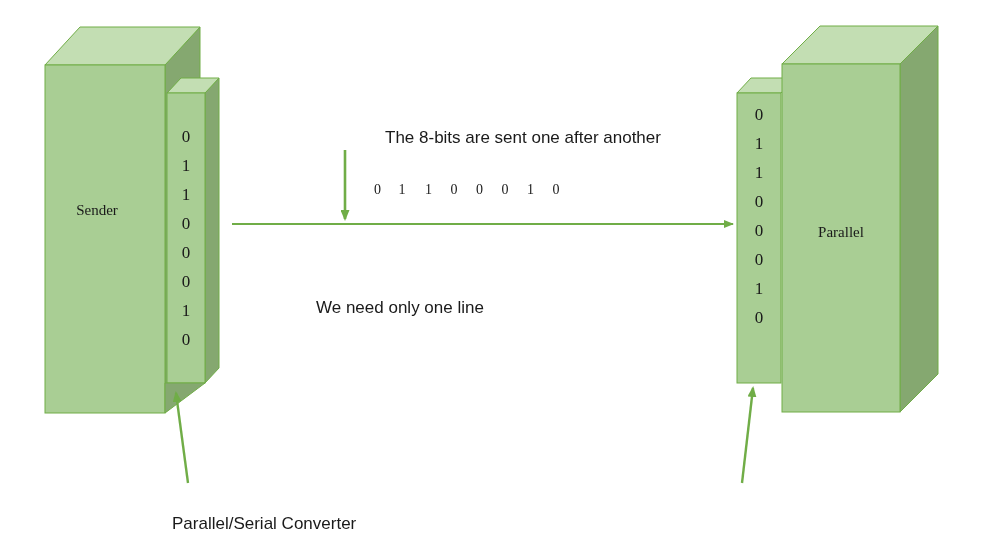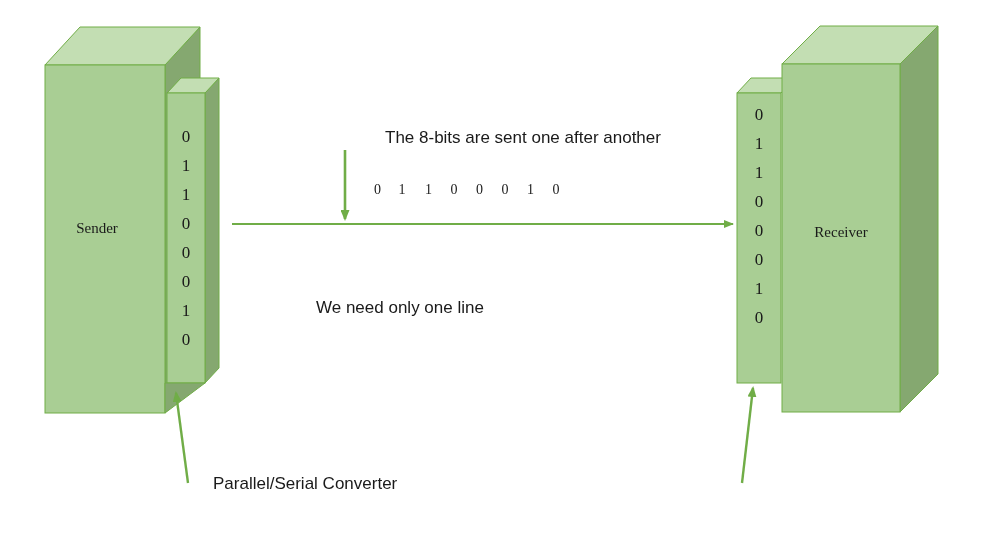--- a/index.html
+++ b/index.html
@@ -114,23 +114,23 @@
 
     <line x1="232" y1="224" x2="733" y2="224" stroke="#70ad47" stroke-width="2.2" marker-end="url(#arrowRight)"></line>
 
     <line x1="345" y1="150" x2="345" y2="219" stroke="#70ad47" stroke-width="2.6" marker-end="url(#arrowDown)"></line>
 
     <line x1="188" y1="483" x2="176" y2="393" stroke="#70ad47" stroke-width="2.4" marker-end="url(#arrowUp)"></line>
 
     <line x1="742" y1="483" x2="753" y2="388" stroke="#70ad47" stroke-width="2.4" marker-end="url(#arrowUp)"></line>
   </svg>
 
-  <div class="txt label-box" style="left:45px; top:228px; width:104px; transform:translateY(-50%);">Sender</div>
+  <div class="txt label-box" style="left:45px; top:210px; width:104px; transform:translateY(-50%);">Sender</div>
 
-  <div class="txt label-box" style="left:782px; top:232px; width:118px; transform:translateY(-50%);">Receiver</div>
+  <div class="txt label-box" style="left:782px; top:232px; width:118px; transform:translateY(-50%);">Parallel</div>
 
   <div class="bitcol" style="left:167px; top:122px; width:38px;">
     <div>0</div>
     <div>1</div>
     <div>1</div>
     <div>0</div>
     <div>0</div>
     <div>0</div>
     <div>1</div>
     <div>0</div>
@@ -148,16 +148,16 @@
   </div>
 
   <div class="txt label-note" style="left:341px; top:128px;margin-left:44px;">The 8-bits are sent one after another</div>
 
   <div class="txt bitstream" style="left:374px; top:182px;">
     <span>0</span><span style="display:inline-block;width:17px;"></span><span>1</span><span style="display:inline-block;width:19px;"></span><span>1</span><span style="display:inline-block;width:18px;"></span><span>0</span><span style="display:inline-block;width:18px;"></span><span>0</span><span style="display:inline-block;width:18px;"></span><span>0</span><span style="display:inline-block;width:18px;"></span><span>1</span><span style="display:inline-block;width:18px;"></span><span>0</span>
   </div>
 
   <div class="txt label-note" style="left:316px; top:298px;">We need only one line</div>
 
-  <div class="txt label-conv" style="left:172px; top:474px;margin-left:41px;">Parallel/Serial Converter</div>
+  <div class="txt label-conv" style="left:172px; top:514px;">Parallel/Serial Converter</div>
 
 
 </div>
 
 </body></html>

